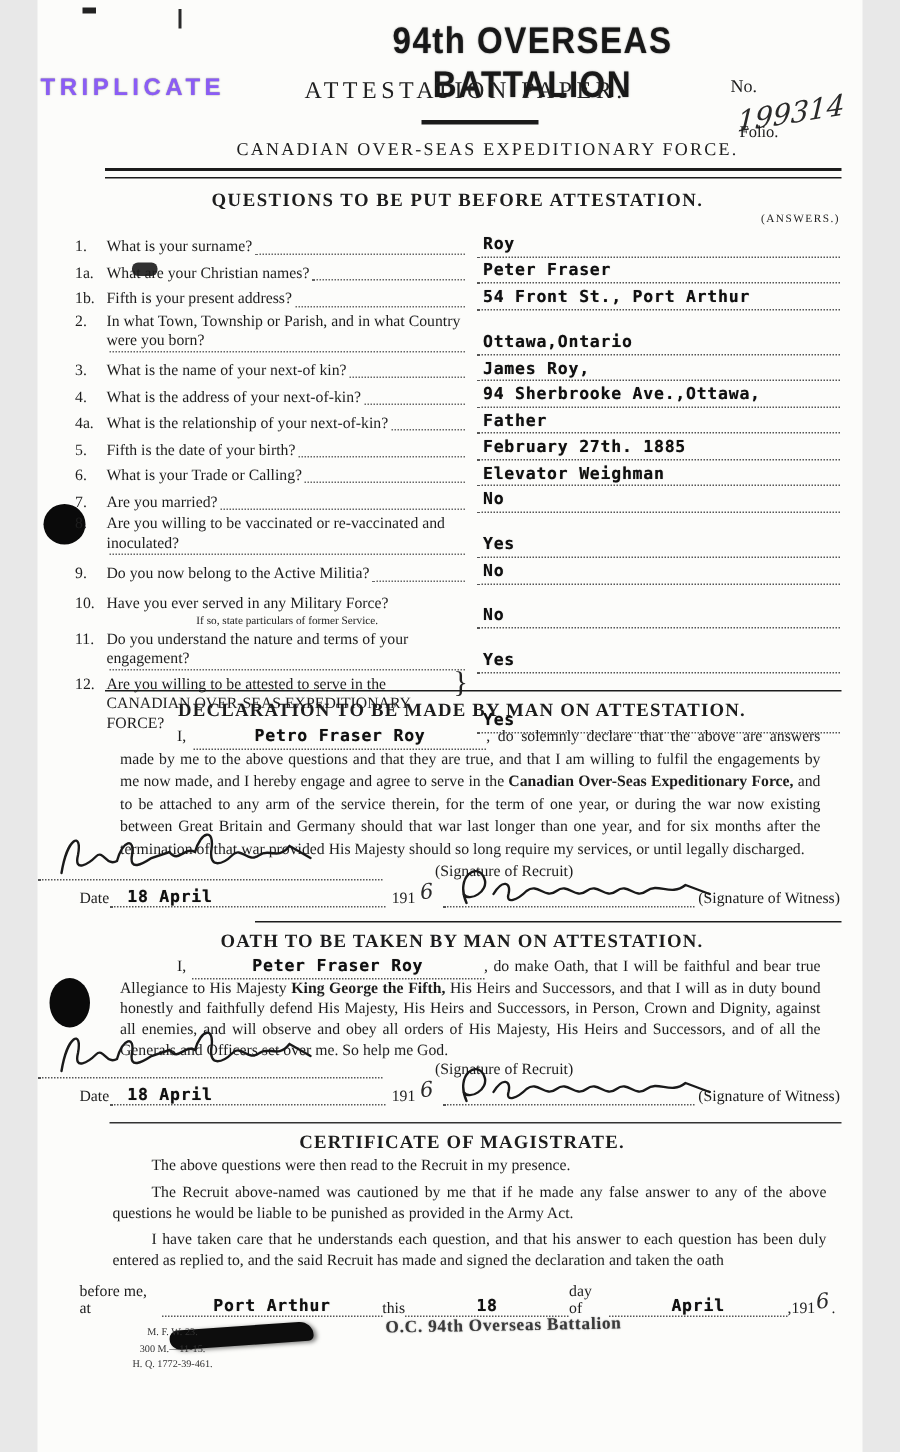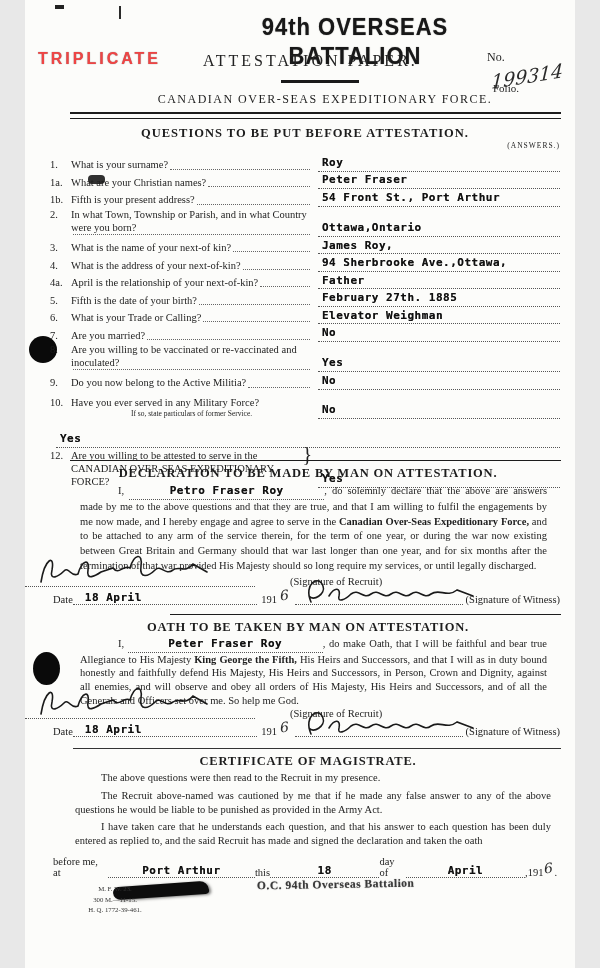--- a/index.html
+++ b/index.html
@@ -4,22 +4,22 @@
 <style>
   html,body{margin:0;padding:0;background:#e8e8e8;}
   .page{position:relative;width:550px;height:968px;margin:0 auto;background:#fcfcfa;
         font-family:"Liberation Serif",serif;color:#1d1d1d;overflow:hidden;}
   .abs{position:absolute;}
 
   
   .battalion-stamp{position:absolute;top:16px;left:170px;width:320px;text-align:center;
     font-family:"Liberation Sans",sans-serif;font-weight:bold;font-size:22px;letter-spacing:1px;
     transform:scaleY(1.12);color:#181818;text-shadow:0 0 1px rgba(0,0,0,.55);}
-  .triplicate{position:absolute;top:50px;left:13px;font-family:"Liberation Sans",sans-serif;
-    font-weight:bold;font-size:16px;letter-spacing:3px;color:#ef4444;text-shadow:0 0 1px rgba(0,0,0,.5);}
+  .triplicate{position:absolute;top:50px;left:2px;font-family:"Liberation Sans",sans-serif;
+    font-weight:bold;font-size:16px;letter-spacing:3px;color:#8b5cf6;text-shadow:0 0 1px rgba(0,0,0,.5);}
   .paper-title{position:absolute;top:52px;left:178px;font-size:16px;letter-spacing:3px;color:#222;}
   .no-block{position:absolute;top:50px;left:462px;font-size:12px;}
   .hand{font-family:"DejaVu Serif",serif;font-style:italic;color:#2a2a2a;}
   .no-value{display:inline-block;font-size:19px;transform:rotate(-9deg) skewX(-12deg);margin-left:4px;}
   .short-rule{position:absolute;top:80px;left:256px;width:78px;height:3px;background:#1a1a1a;}
   .folio{position:absolute;top:82px;left:468px;font-size:11px;}
   .subtitle{position:absolute;top:92px;left:0;width:600px;text-align:center;font-size:12px;letter-spacing:1.5px;}
   .double-rule{position:absolute;top:112px;left:45px;right:14px;height:4px;
     border-top:2px solid #1c1c1c;border-bottom:1px solid #1c1c1c;}
 
@@ -185,21 +185,21 @@
           </div>
         <div class="a-cell">
             <span class="typed">94 Sherbrooke Ave.,Ottawa,</span>
           </div>
       </div>
 
       <div class="qa-row">
         <div class="q-cell">
             <span class="q-num">4a.</span>
           <span class="q-body">
-              <span class="q-text">April is the relationship of your next-of-kin?</span>
+              <span class="q-text">What is the relationship of your next-of-kin?</span>
               <span class="leader"></span>
             </span>
           </div>
         <div class="a-cell">
             <span class="typed">Father</span>
           </div>
       </div>
 
       <div class="qa-row">
         <div class="q-cell">
@@ -273,20 +273,27 @@
               <span class="q-text">Have you ever served in any Military Force?</span>
             <span class="q-subnote">If so, state particulars of former Service.</span>
             </span>
           </div>
         <div class="a-cell">
             <span class="typed">No</span>
           </div>
       </div>
 
       <div class="qa-row two-line">
+        <div class="q-cell">
+            <span class="q-num">11.</span>
+          <span class="q-body">
+              <span class="q-text">Do you understand the nature and terms of your engagement?</span>
+              <span class="leader"></span>
+            </span>
+          </div>
         <div class="a-cell">
             <span class="typed">Yes</span>
           </div>
       </div>
 
       <div class="qa-row two-line">
         <div class="q-cell">
             <span class="q-num">12.</span>
           <span class="q-body">
               <span class="q-text">Are you willing to be attested to serve in the CANADIAN OVER-SEAS EXPEDITIONARY FORCE?</span>

